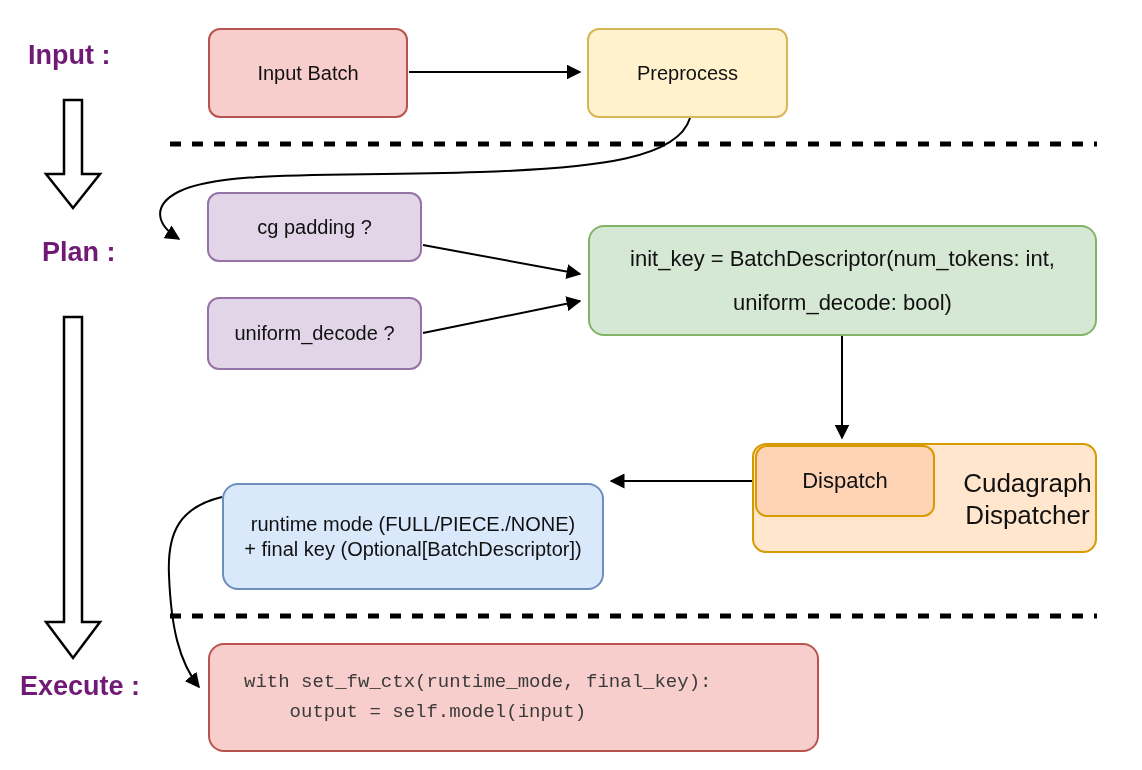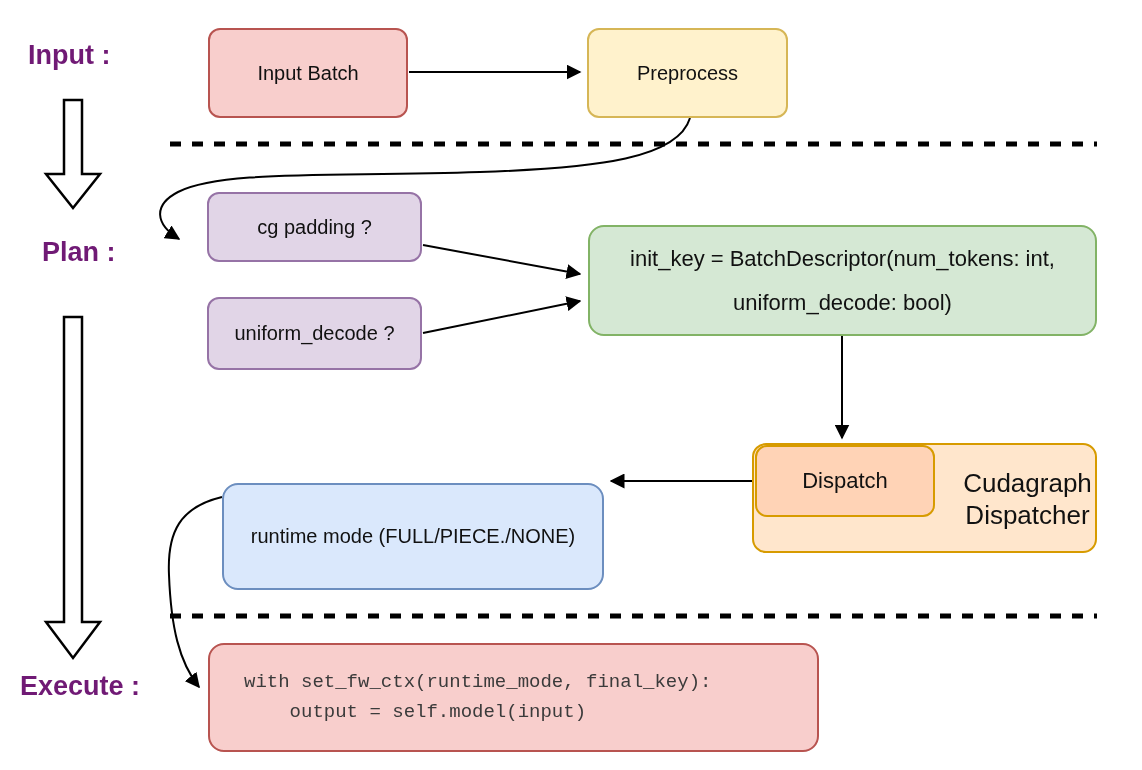--- a/index.html
+++ b/index.html
@@ -84,20 +84,21 @@
     <div>uniform_decode ?</div>
   </div>
 
   <div class="node node-green fs22 two-line" style="left:588px;top:225px;width:509px;height:111px;">
     <div>init_key = BatchDescriptor(num_tokens: int,</div>
     <div>uniform_decode: bool)</div>
   </div>
 
   <div class="node node-blue fs20 two-line" style="left:222px;top:439px;width:382px;height:107px;margin-top:44px;">
     <div>runtime mode (FULL/PIECE./NONE)</div>
+    <div>+ final key (Optional[BatchDescriptor])</div>
   </div>
 
   <div class="node node-orange-outer" style="left:752px;top:443px;width:345px;height:110px;"></div>
   <div class="node fs26 two-line" style="left:935px;top:458px;width:162px;height:82px;z-index:3;">
     <div>Cudagraph</div>
     <div>Dispatcher</div>
   </div>
   <div class="node node-orange-inner fs22" style="left:755px;top:445px;width:180px;height:72px;z-index:3;">
     <div>Dispatch</div>
   </div>

